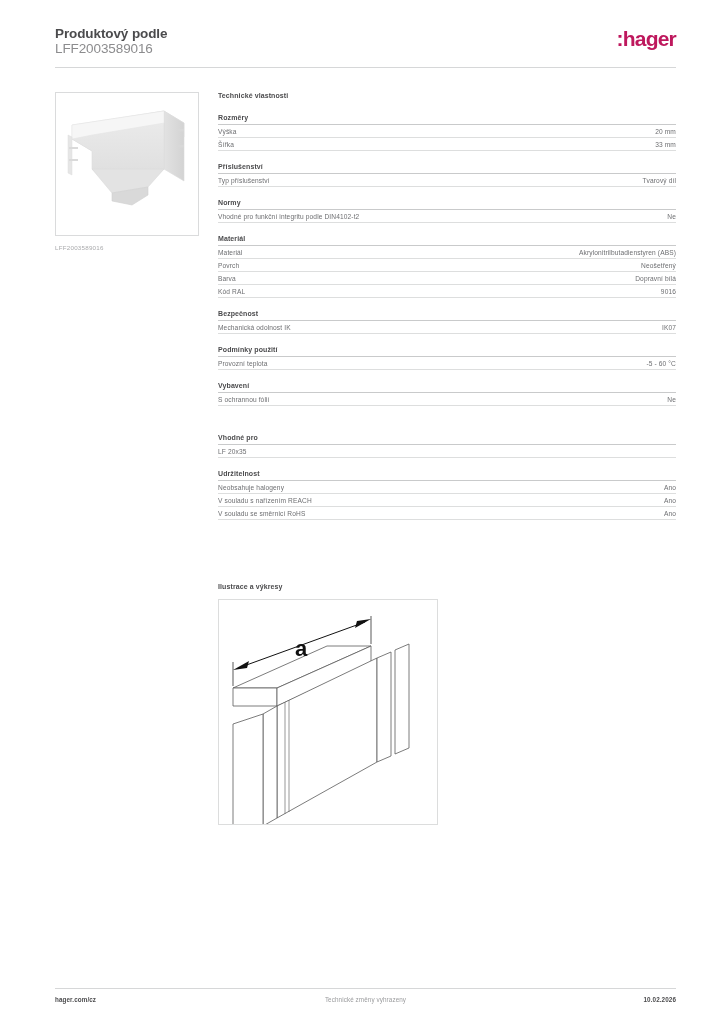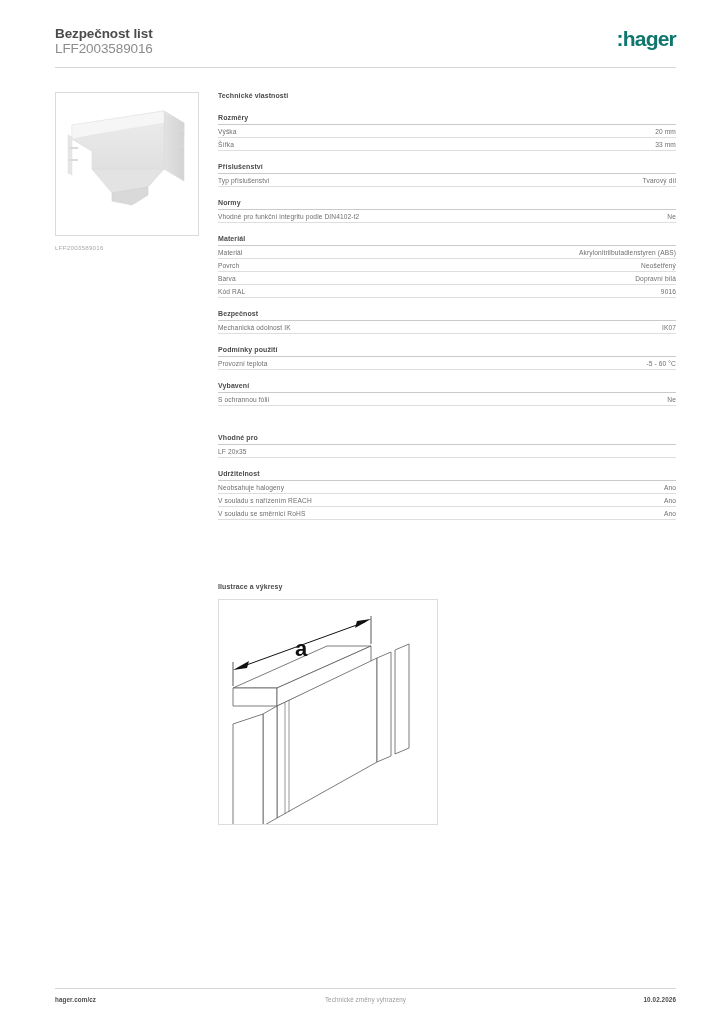--- a/index.html
+++ b/index.html
@@ -48,21 +48,21 @@
   .doc-subtitle {
     font-size: 13.5px;
     font-weight: normal;
     color: #8c8c8e;
     letter-spacing: -0.1px;
     line-height: 16px;
   }
   .logo {
     font-size: 21px;
     font-weight: bold;
-    color: #0f766e;
+    color: #be185d;
     letter-spacing: -0.8px;
     line-height: 22px;
     margin-top: 2px;
   }
   .header-rule {
     position: absolute;
     left: 55px;
     top: 67px;
     width: 621px;
     height: 1px;
@@ -201,21 +201,21 @@
     letter-spacing: 0.1px;
   }
 </style>
 </head>
 <body>
 
 <div class="page">
 
   <div class="header">
     <div class="title-block">
-      <div class="doc-title">Bezpečnost list</div>
+      <div class="doc-title">Produktový podle</div>
       <div class="doc-subtitle">LFF2003589016</div>
     </div>
     <div class="logo">:hager</div>
   </div>
   <div class="header-rule"></div>
 
   <div class="product-image-box">
     <svg width="142" height="142" viewBox="0 0 142 142" xmlns="http://www.w3.org/2000/svg">
       <defs>
         <linearGradient id="topFace" x1="0" y1="0" x2="0" y2="1">

